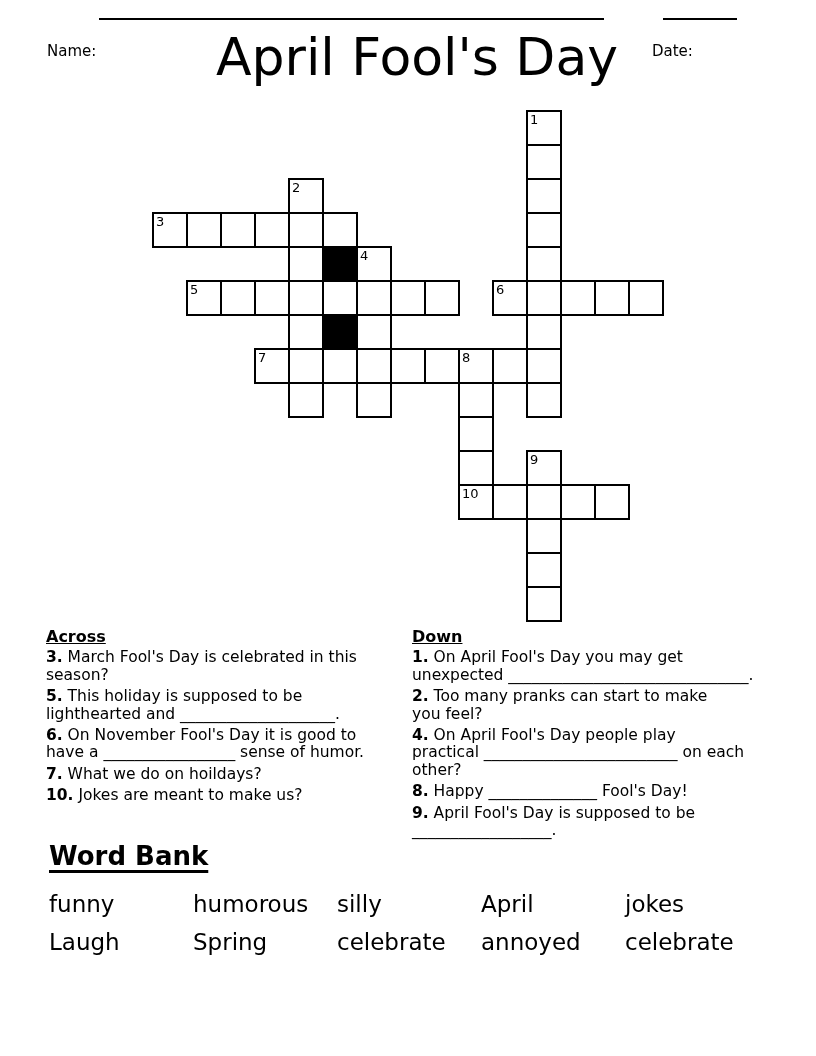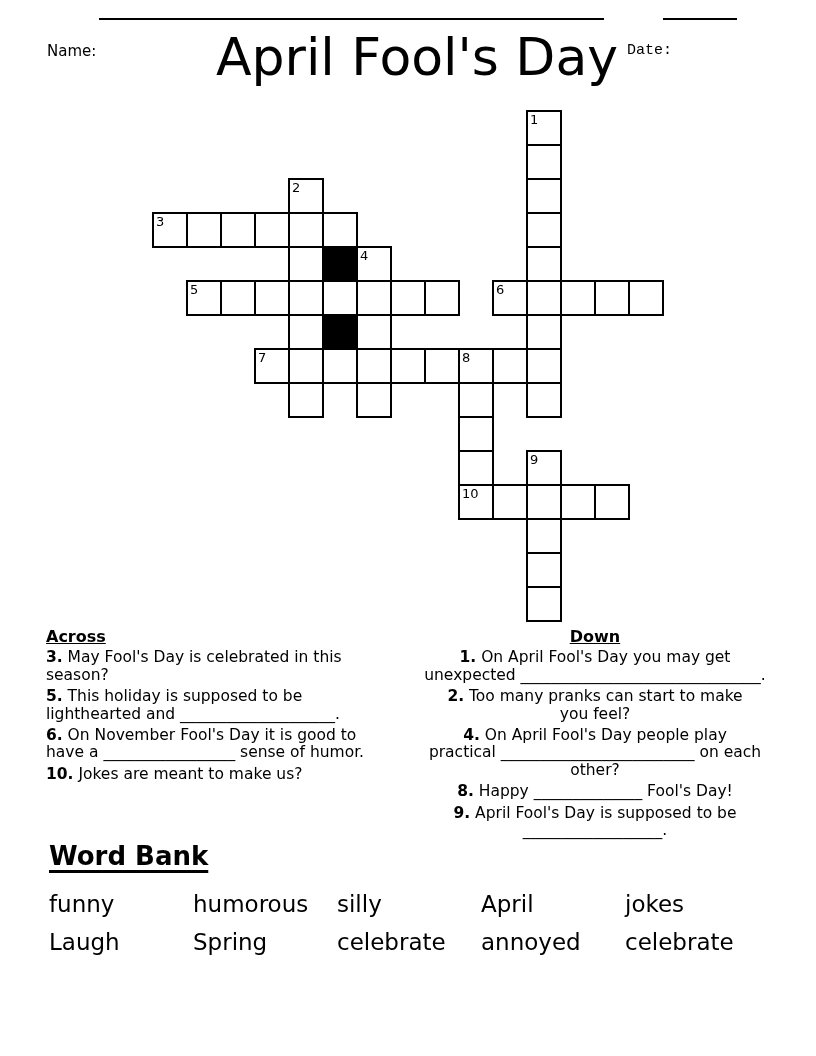--- a/index.html
+++ b/index.html
@@ -5,40 +5,40 @@
   html,body{margin:0;padding:0;}
   body{
     width:816px;height:1056px;background:#ffffff;color:#000000;
     font-family:"DejaVu Sans",sans-serif;position:relative;overflow:hidden;
   }
   .page{position:absolute;inset:0;}
 
   
   .hdr-label{position:absolute;font-size:15px;line-height:18px;margin-top:40px;}
   .lbl-name{left:47px;top:2px;}
-  .lbl-date{left:627px;top:2px;font-family:Liberation Mono, monospace;}
+  .lbl-date{left:652px;top:2px;}
   .hline{position:absolute;height:2px;background:#000;}
   .line-name{left:99px;top:18px;width:505px;}
   .line-date{left:663px;top:18px;width:74px;}
 
   
   .title{position:absolute;left:0;top:28px;width:816px;text-align:center;
          font-size:52px;line-height:58px;white-space:nowrap;padding-left:9px;}
 
   
   .grid{position:absolute;}
   .cell{position:absolute;width:36px;height:36px;box-sizing:border-box;
         border:2px solid #000;background:#fff;}
   .cell.black{background:#000;}
   .cellnum{position:absolute;left:2px;top:0px;font-size:13px;line-height:15px;}
 
   
   .clues{position:absolute;top:628px;font-size:15.5px;line-height:17.4px;}
   .clues-across{left:46px;width:362px;}
-  .clues-down{left:412px;width:366px;text-align:center;}
+  .clues-down{left:412px;width:366px;}
   .clue-heading{font-size:16px;font-weight:bold;text-decoration:underline;
                 margin:0 0 4px 0;}
   .clue{margin:0 0 4px 0;white-space:pre-line;}
   .clue b{font-weight:bold;}
 
   
   .wordbank{position:absolute;left:49px;top:841px;}
   .wb-heading{font-size:26px;line-height:31px;font-weight:bold;margin:0 0 17px 0;
               text-decoration:underline;text-decoration-thickness:3px;text-underline-offset:5px;
               display:inline-block;}
@@ -132,26 +132,27 @@
       <div class="cell" style="left: 408px; top: 374px;"></div>
       <div class="cell" style="left: 442px; top: 374px;"></div>
       <div class="cell" style="left: 374px; top: 408px;"></div>
       <div class="cell" style="left: 374px; top: 442px;"></div>
       <div class="cell" style="left: 374px; top: 476px;"></div>
     </div>
 
   <div class="clues clues-across">
     <p class="clue-heading">Across</p>
     <div>
-        <p class="clue"><b>3.</b><span> May Fool's Day is celebrated in this
+        <p class="clue"><b>3.</b><span> March Fool's Day is celebrated in this
 season?</span></p>
         <p class="clue"><b>5.</b><span> This holiday is supposed to be
 lighthearted and ____________________.</span></p>
         <p class="clue"><b>6.</b><span> On November Fool's Day it is good to
 have a _________________ sense of humor.</span></p>
+        <p class="clue"><b>7.</b><span> What we do on hoildays?</span></p>
         <p class="clue"><b>10.</b><span> Jokes are meant to make us?</span></p>
       </div>
   </div>
 
   <div class="clues clues-down">
     <p class="clue-heading">Down</p>
     <div>
         <p class="clue"><b>1.</b><span> On April Fool's Day you may get
 unexpected _______________________________.</span></p>
         <p class="clue"><b>2.</b><span> Too many pranks can start to make

